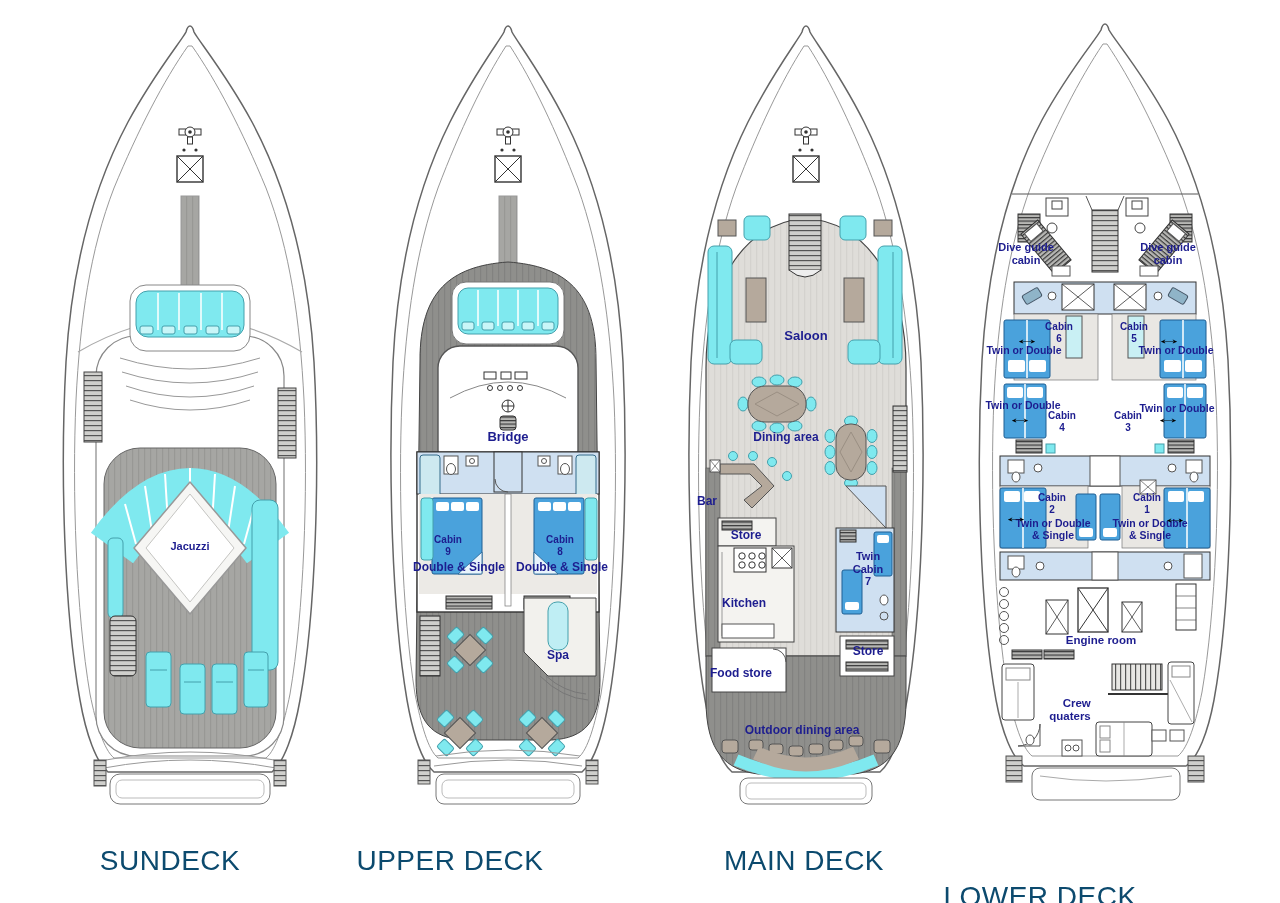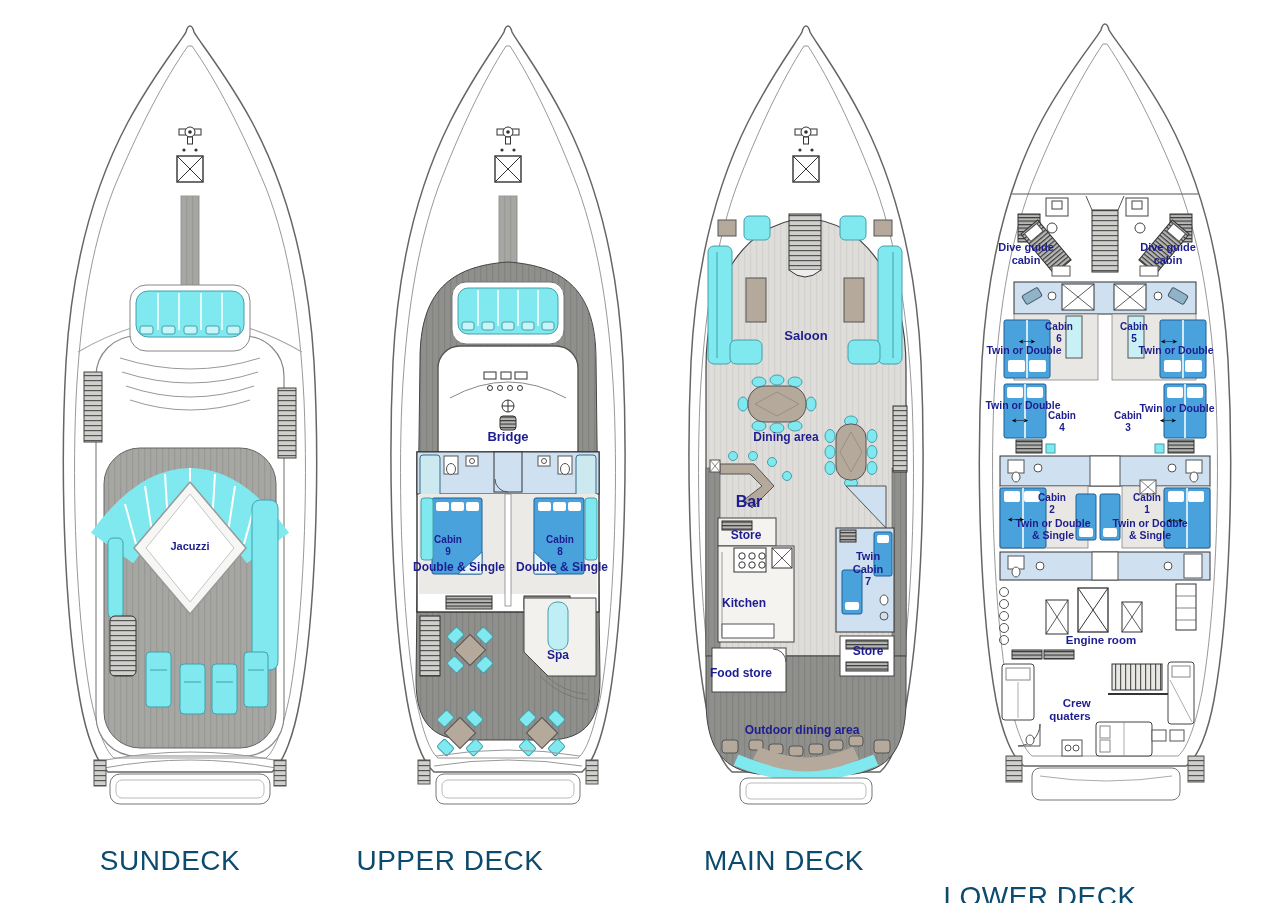--- a/index.html
+++ b/index.html
@@ -535,21 +535,21 @@
 <div class="lbl" style="left:448px;top:545px;font-size:10px;">Cabin
 9</div>
 <div class="lbl" style="left:459px;top:568px;font-size:12px;">Double &amp; Single</div>
 <div class="lbl" style="left:560px;top:545px;font-size:10px;">Cabin
 8</div>
 <div class="lbl" style="left:562px;top:568px;font-size:12px;">Double &amp; Single</div>
 <div class="lbl" style="left:558px;top:656px;font-size:12px;">Spa</div>
 
 <div class="lbl" style="left:806px;top:312px;font-size:13px;margin-top:24px;">Saloon</div>
 <div class="lbl" style="left:786px;top:438px;font-size:12px;">Dining area</div>
-<div class="lbl" style="left:742px;top:502px;font-size:16px;padding-left:14px;">Bar</div>
+<div class="lbl" style="left:700px;top:502px;font-size:12px;padding-left:14px;">Bar</div>
 <div class="lbl" style="left:746px;top:536px;font-size:12px;">Store</div>
 <div class="lbl" style="left:744px;top:604px;font-size:12px;">Kitchen</div>
 <div class="lbl" style="left:741px;top:674px;font-size:12px;">Food store</div>
 <div class="lbl" style="left:868px;top:569px;font-size:11px;">Twin
 Cabin
 7</div>
 <div class="lbl" style="left:868px;top:652px;font-size:12px;">Store</div>
 <div class="lbl" style="left:802px;top:731px;font-size:12px;">Outdoor dining area</div>
 
 <div class="lbl" style="left:1026px;top:254px;font-size:11px;">Dive guide
@@ -582,16 +582,16 @@
 
 <span class="arrow" style="left:1027px;top:338px;">↔</span>
 <span class="arrow" style="left:1169px;top:338px;">↔</span>
 <span class="arrow" style="left:1020px;top:417px;">↔</span>
 <span class="arrow" style="left:1168px;top:417px;">↔</span>
 <span class="arrow" style="left:1016px;top:516px;">↔</span>
 <span class="arrow" style="left:1175px;top:517px;">↔</span>
 
 <div class="deck-title" style="left:170px;top:861px;">SUNDECK</div>
 <div class="deck-title" style="left:450px;top:861px;">UPPER DECK</div>
-<div class="deck-title" style="left:784px;top:861px;">MAIN DECK</div>
+<div class="deck-title" style="left:804px;top:861px;">MAIN DECK</div>
 <div class="deck-title" style="left:1040px;top:861px;margin-top:36px;">LOWER DECK</div>
 
 </div>
 
 </body></html>

